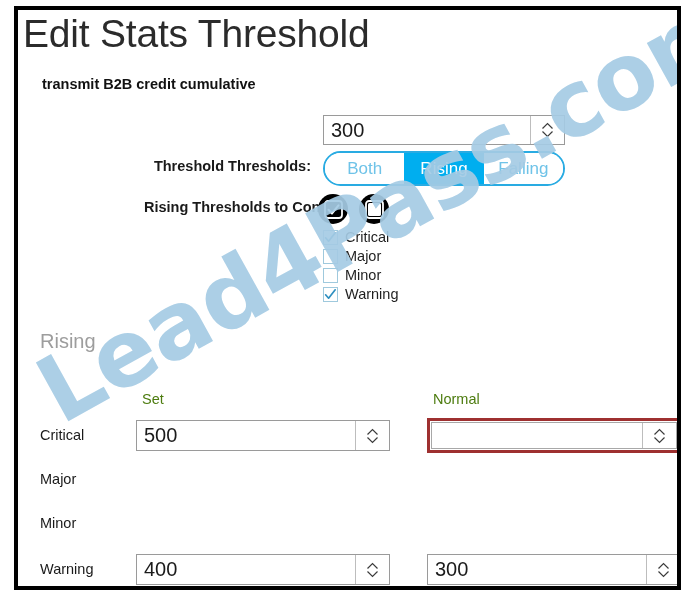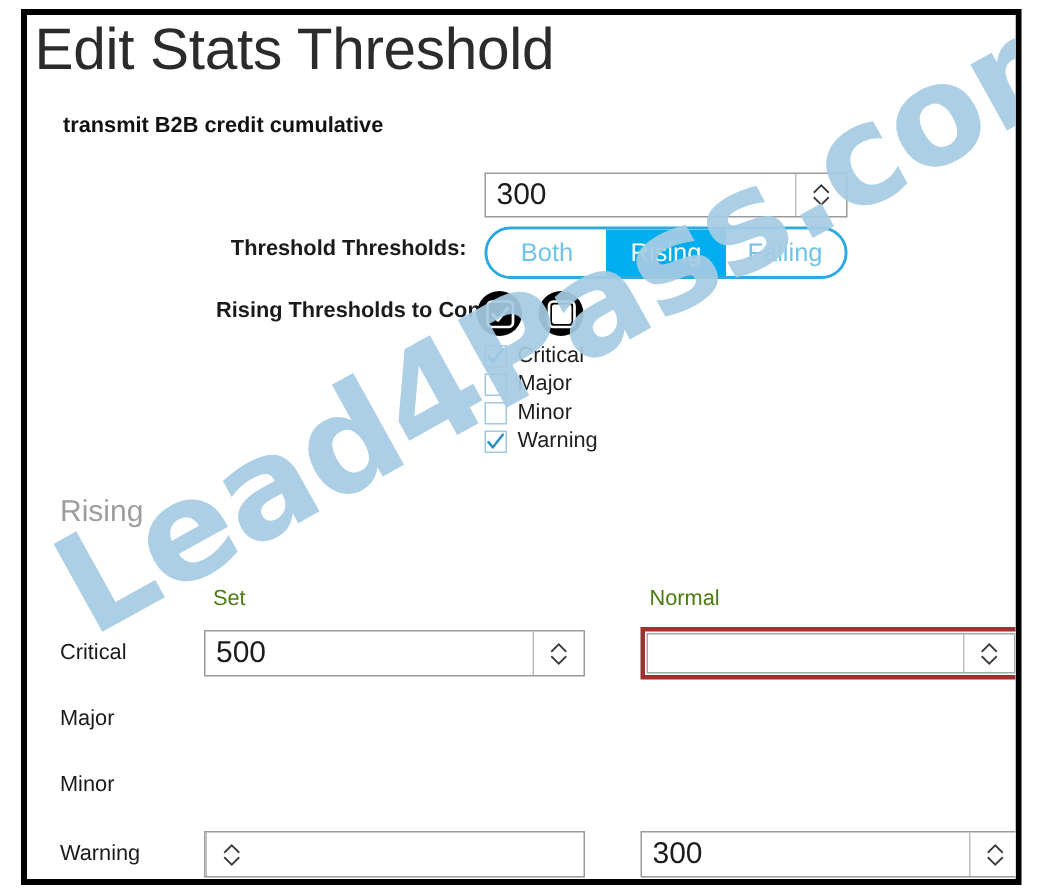--- a/index.html
+++ b/index.html
@@ -343,20 +343,21 @@
       </div>
     </div>
 
     <div class="row-label" style="top:461px;">Major</div>
 
     <div class="row-label" style="top:505px;">Minor</div>
 
     <div class="row-label" style="top:551px;">Warning</div>
 
     <div class="spin-input" style="left:118px; top:544px; width:254px; height:31px;">
+      <div class="value">400</div>
       <div class="spinner">
         <svg width="17" height="20" viewBox="0 0 17 20" aria-hidden="true">
           <path d="M3.5 8.5 L8.5 3.5 L13.5 8.5" fill="none" stroke="#3c3c3c" stroke-width="1.2"></path>
           <path d="M3.5 11.5 L8.5 16.5 L13.5 11.5" fill="none" stroke="#3c3c3c" stroke-width="1.2"></path>
         </svg>
       </div>
     </div>
 
     <div class="spin-input" style="left:409px; top:544px; width:254px; height:31px;">
       <div class="value">300</div>

